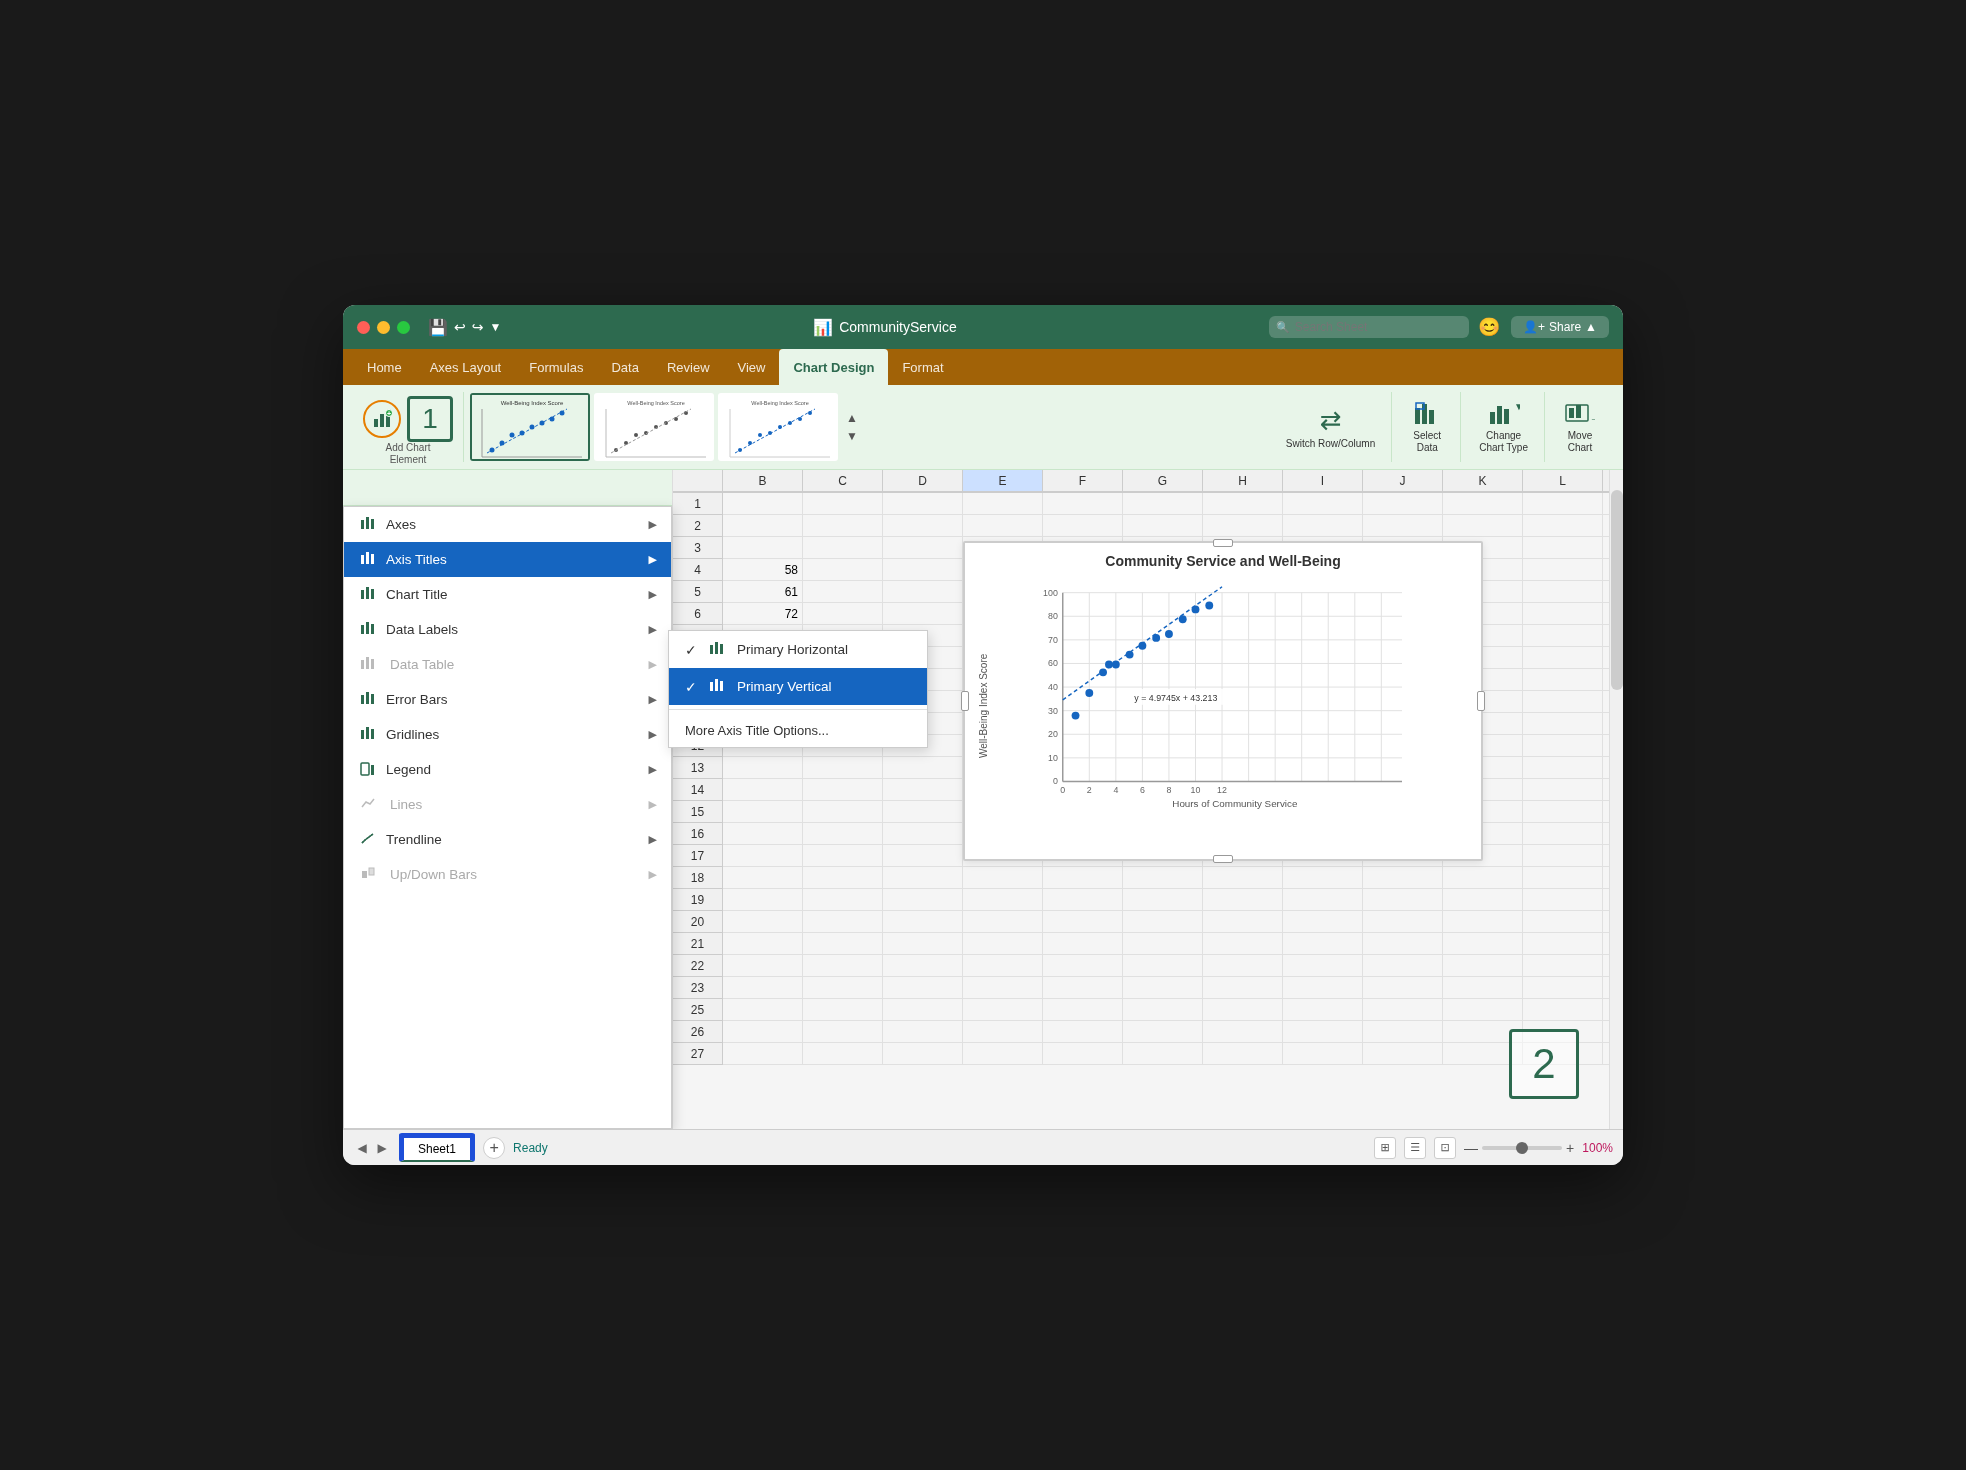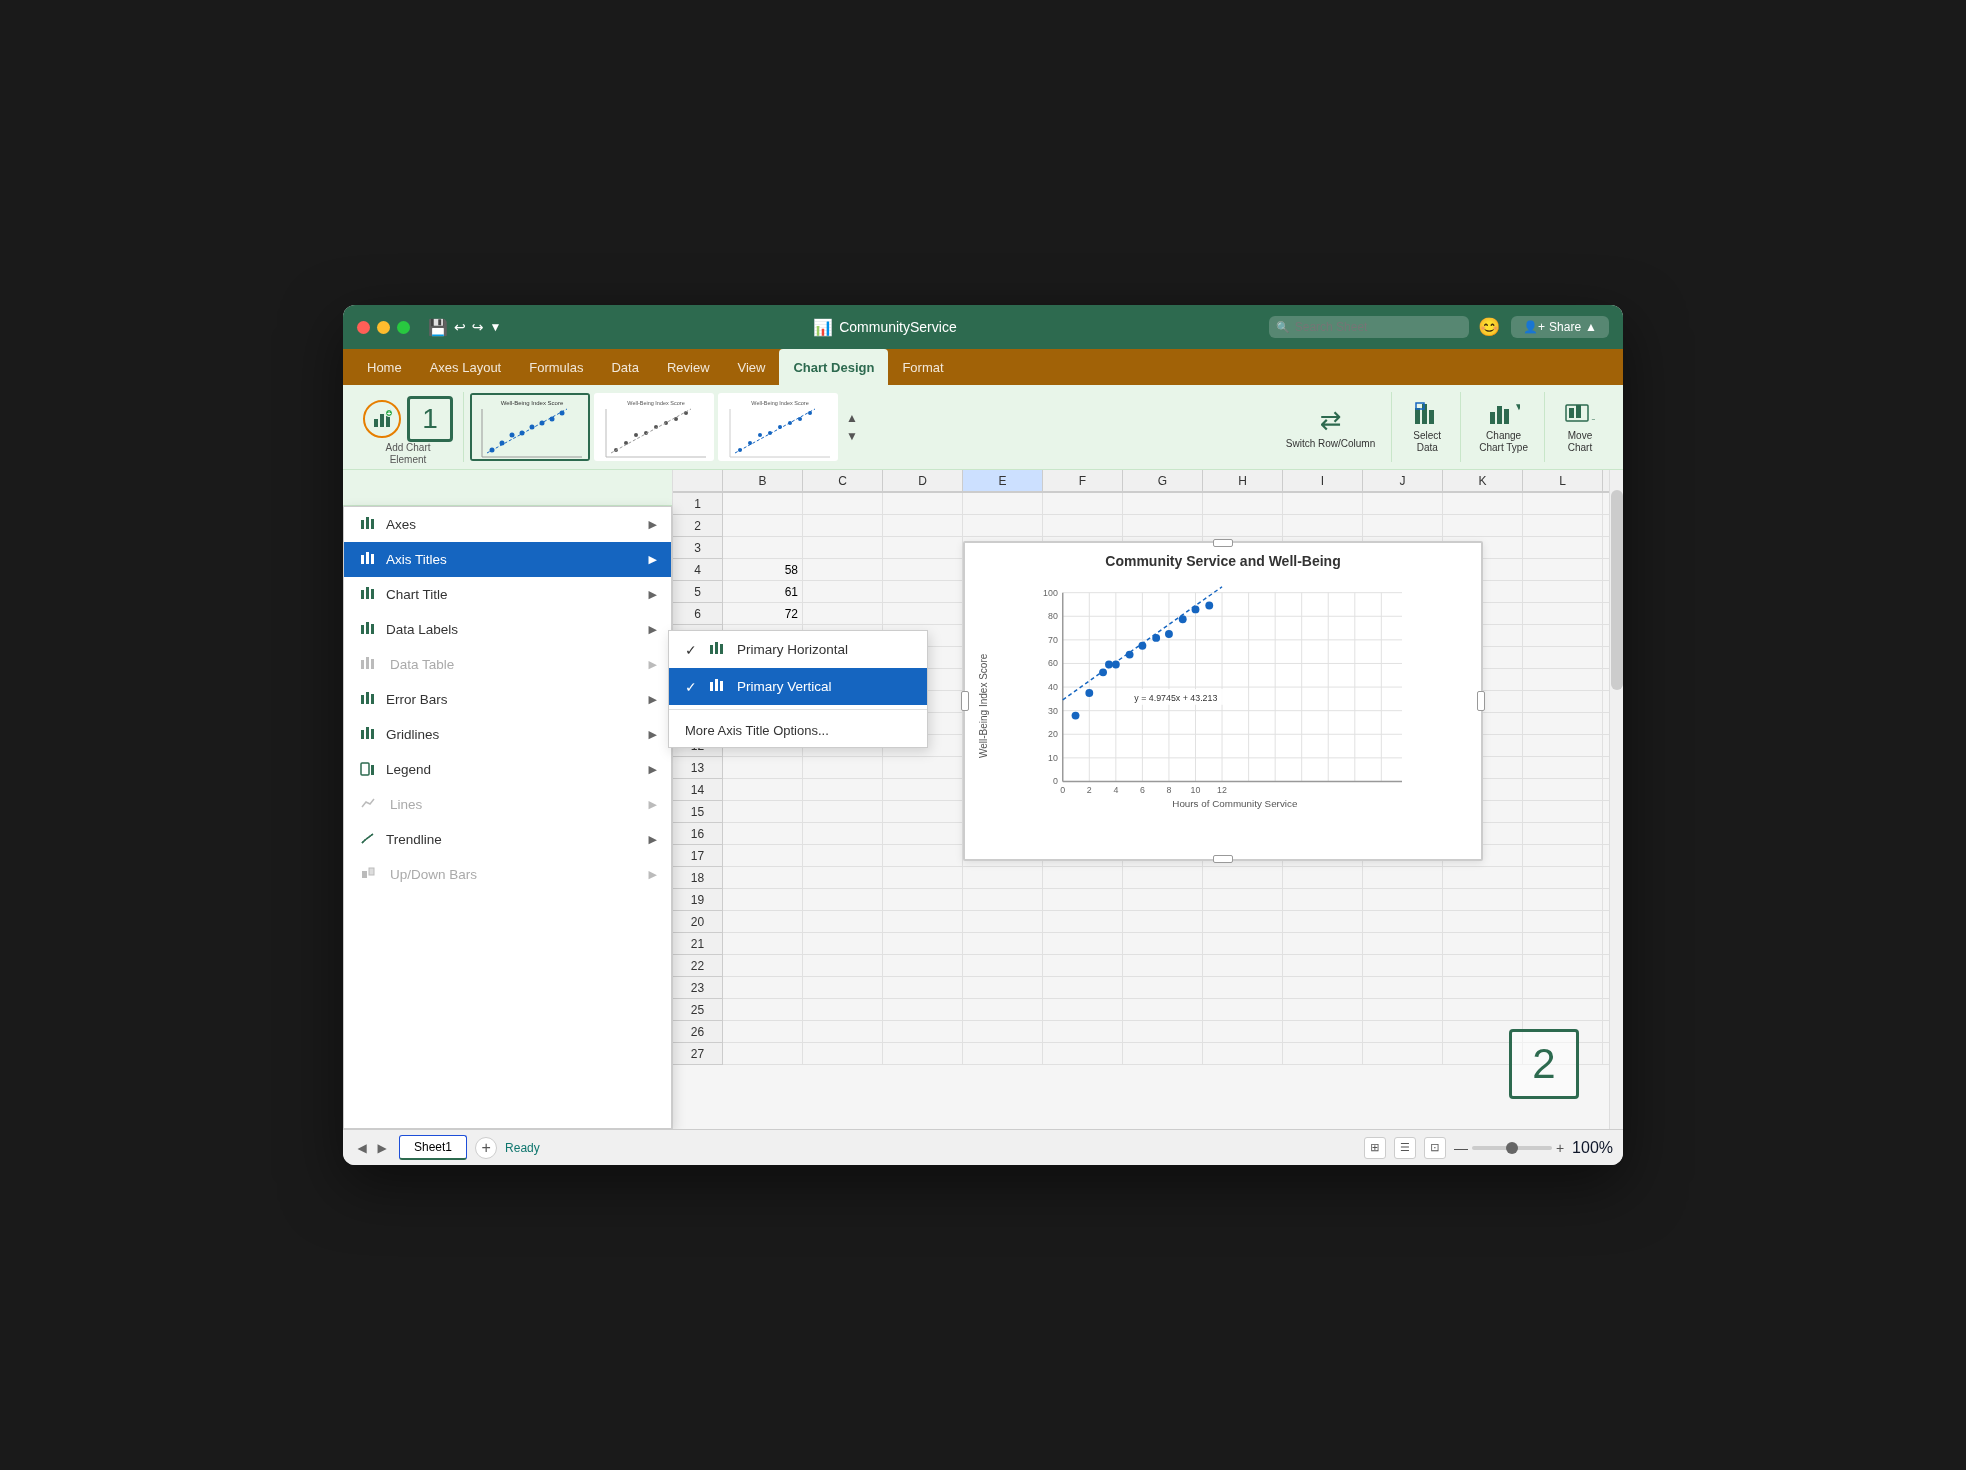--- a/index.html
+++ b/index.html
@@ -399,21 +399,21 @@
       background: #f0f0f0;
       border-top: 1px solid #ccc;
       display: flex;
       align-items: center;
       padding: 0 10px;
       gap: 8px;
       flex-shrink: 0;
     }
     .sheet-tab {
       padding: 4px 14px;
-      border: 1px solid #1d4ed8;
+      border: 5px solid #1d4ed8;
       border-radius: 3px;
       background: white;
       font-size: 12px;
       cursor: pointer;
     }
     .sheet-tab.active {
       background: white;
       border-bottom: 2px solid #2d6a4f;
     }
     .add-sheet-btn {
@@ -1380,16 +1380,16 @@
       <div class="view-btn">⊞</div>
       <div class="view-btn">☰</div>
       <div class="view-btn">⊡</div>
       <div class="zoom-controls">
         <span style="cursor:pointer;font-size:14px;">—</span>
         <div class="zoom-slider">
           <div class="zoom-thumb"></div>
         </div>
         <span style="cursor:pointer;font-size:14px;">+</span>
       </div>
-      <span style="font-size:16px;color:#0f172a;text-align:center;">100%</span>
+      <span style="font-size:12px;color:#be185d;text-align:center;">100%</span>
     </div>
   </div>
 </div>
 
 </body></html>

